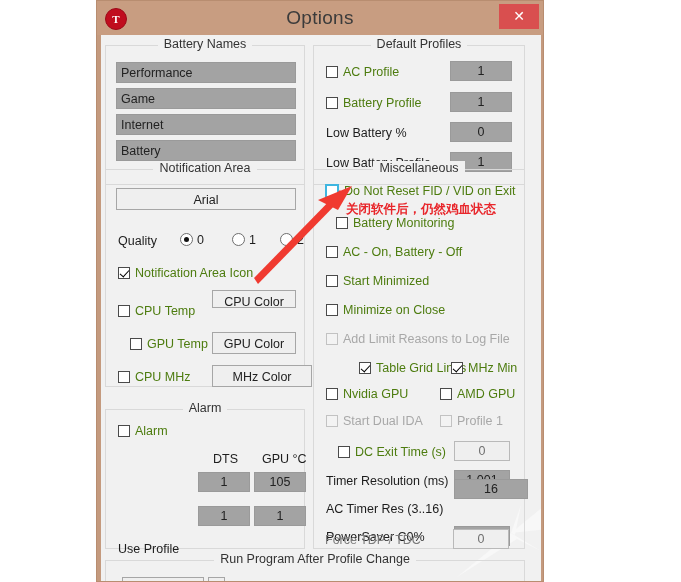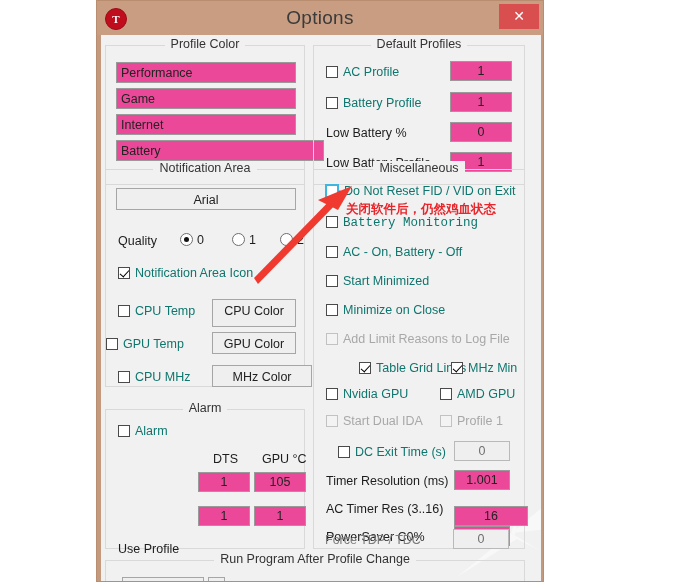--- a/index.html
+++ b/index.html
@@ -60,35 +60,35 @@
   }
   .group > .legend{
     position:absolute;top:-9px;left:0;width:100%;text-align:center;
     font-size:12.5px;color:#333333;
   }
   .group > .legend span{background:#f1f1f1;padding:0 6px;}
 
   
   .tbox{
     position:absolute;box-sizing:border-box;
-    border:1px solid #9a9a9a;background:#ec4899;
+    border:1px solid #9a9a9a;background:#a3a3a3;
     font-size:12.5px;color:#222;line-height:18px;
     padding:0 4px;
   }
   .tbox.center{text-align:center;padding:0;}
   .tbox.grey{background:#efefef;color:#6f6f6f;border-color:#b9b9b9;}
 
   .btn{
     position:absolute;box-sizing:border-box;
     border:1px solid #a6a6a6;background:#efefef;
     font-size:12.5px;color:#222;text-align:center;
     cursor:pointer;
   }
 
-  .cb{position:absolute;font-size:12.5px;color:#0f766e;cursor:pointer;white-space:nowrap;}
+  .cb{position:absolute;font-size:12.5px;color:#4d7c0f;cursor:pointer;white-space:nowrap;}
   .cb .box{
     display:inline-block;width:12px;height:12px;box-sizing:border-box;
     border:1px solid #4a4a4a;background:#ffffff;vertical-align:-2px;margin-right:5px;
     position:relative;
   }
   .cb.checked .box:after{
     content:"";position:absolute;left:3px;top:0px;width:4px;height:8px;
     border:solid #000;border-width:0 1.6px 1.6px 0;transform:rotate(42deg);
   }
   .cb.disabled{color:#a8a8a8;}
@@ -142,25 +142,25 @@
       <svg class="watermark" viewBox="0 0 96 86">
         <g fill="#ffffff" opacity="0.85">
           <path d="M92 8 L60 34 L96 30 Z"></path>
           <path d="M60 34 L6 78 L66 40 Z"></path>
           <path d="M60 34 L70 6 L64 36 Z"></path>
           <path d="M60 34 L90 52 L62 38 Z"></path>
         </g>
       </svg>
 
       <div class="group" style="left:4px;top:10px;width:200px;height:140px;">
-        <div class="legend"><span>Profile Color</span></div>
+        <div class="legend"><span>Battery Names</span></div>
         <input class="tbox" style="left: 10px; top: 16px; width: 180px; height: 21px;" value="Performance">
         <input class="tbox" style="left: 10px; top: 42px; width: 180px; height: 21px;" value="Game">
         <input class="tbox" style="left: 10px; top: 68px; width: 180px; height: 21px;" value="Internet">
-        <input class="tbox" style="left: 10px; top: 94px; width: 208px; height: 21px;" value="Battery">
+        <input class="tbox" style="left: 10px; top: 94px; width: 180px; height: 21px;" value="Battery">
       </div>
 
       <div class="group" style="left:212px;top:10px;width:212px;height:140px;">
         <div class="legend"><span>Default Profiles</span></div>
 
         <div class="cb" style="left:12px;top:19px;">
           <span class="box"></span><span>AC Profile</span>
         </div>
         <input class="tbox center" style="left: 136px; top: 15px; width: 62px; height: 20px;" value="1">
 
@@ -192,23 +192,23 @@
           <span class="dot"></span><span>2</span>
         </div>
 
         <div class="cb checked" style="left:12px;top:96px;">
           <span class="box"></span><span>Notification Area Icon</span>
         </div>
 
         <div class="cb" style="left:12px;top:134px;">
           <span class="box"></span><span>CPU Temp</span>
         </div>
-        <div class="btn" style="left:106px;top:129px;width:84px;height:28px;line-height:22px;">CPU Color</div>
-
-        <div class="cb" style="left:0;top:167px;">
+        <div class="btn" style="left:106px;top:120px;width:84px;height:18px;line-height:22px;">CPU Color</div>
+
+        <div class="cb" style="left:24px;top:167px;">
           <span class="box"></span><span>GPU Temp</span>
         </div>
         <div class="btn" style="left:106px;top:162px;width:84px;height:22px;line-height:22px;">GPU Color</div>
 
         <div class="cb" style="left:12px;top:200px;">
           <span class="box"></span><span>CPU MHz</span>
         </div>
         <div class="btn" style="left:106px;top:195px;width:100px;height:22px;line-height:22px;">MHz Color</div>
       </div>
 
@@ -232,21 +232,21 @@
 
       <div class="group" style="left:212px;top:134px;width:212px;height:380px;">
         <div class="legend"><span>Miscellaneous</span></div>
 
         <div class="cb highlight" style="left:11px;top:14px;">
           <span class="box"></span><span>Do Not Reset FID / VID on Exit</span>
         </div>
 
         <div class="cn-note" style="left:32px;top:31px;">关闭软件后，仍然鸡血状态</div>
 
-        <div class="cb" style="left:12px;top:46px;font-family:Liberation Mono, monospace;">
+        <div class="cb" style="left:22px;top:46px;">
           <span class="box"></span><span>Battery Monitoring</span>
         </div>
 
         <div class="cb" style="left:12px;top:75px;">
           <span class="box"></span><span>AC - On, Battery - Off</span>
         </div>
 
         <div class="cb" style="left:12px;top:104px;">
           <span class="box"></span><span>Start Minimized</span>
         </div>
@@ -282,21 +282,21 @@
 
         <div class="cb" style="left:24px;top:275px;">
           <span class="box"></span><span>DC Exit Time (s)</span>
         </div>
         <input class="tbox center grey" style="left: 140px; top: 271px; width: 56px; height: 20px;" value="0">
 
         <div class="lbl" style="left:12px;top:304px;">Timer Resolution (ms)</div>
         <input class="tbox center" style="left: 140px; top: 300px; width: 56px; height: 20px;" value="1.001">
 
         <div class="lbl" style="left:12px;top:332px;">AC Timer Res (3..16)</div>
-        <input class="tbox center" style="left: 140px; top: 336px; width: 74px; height: 20px;" value="16">
+        <input class="tbox center" style="left: 140px; top: 309px; width: 74px; height: 20px;" value="16">
 
         <div class="lbl" style="left:12px;top:360px;">PowerSaver C0%</div>
         <input class="tbox center" style="left: 140px; top: 356px; width: 56px; height: 20px;" value="35">
       </div>
 
       <div class="lbl dim" style="left:224px;top:498px;">Force TDP / TDC</div>
       <input class="tbox center grey" style="left: 352px; top: 494px; width: 56px; height: 20px;" value="0">
 
       <div class="group" style="left:4px;top:525px;width:420px;height:60px;">
         <div class="legend"><span>Run Program After Profile Change</span></div>

